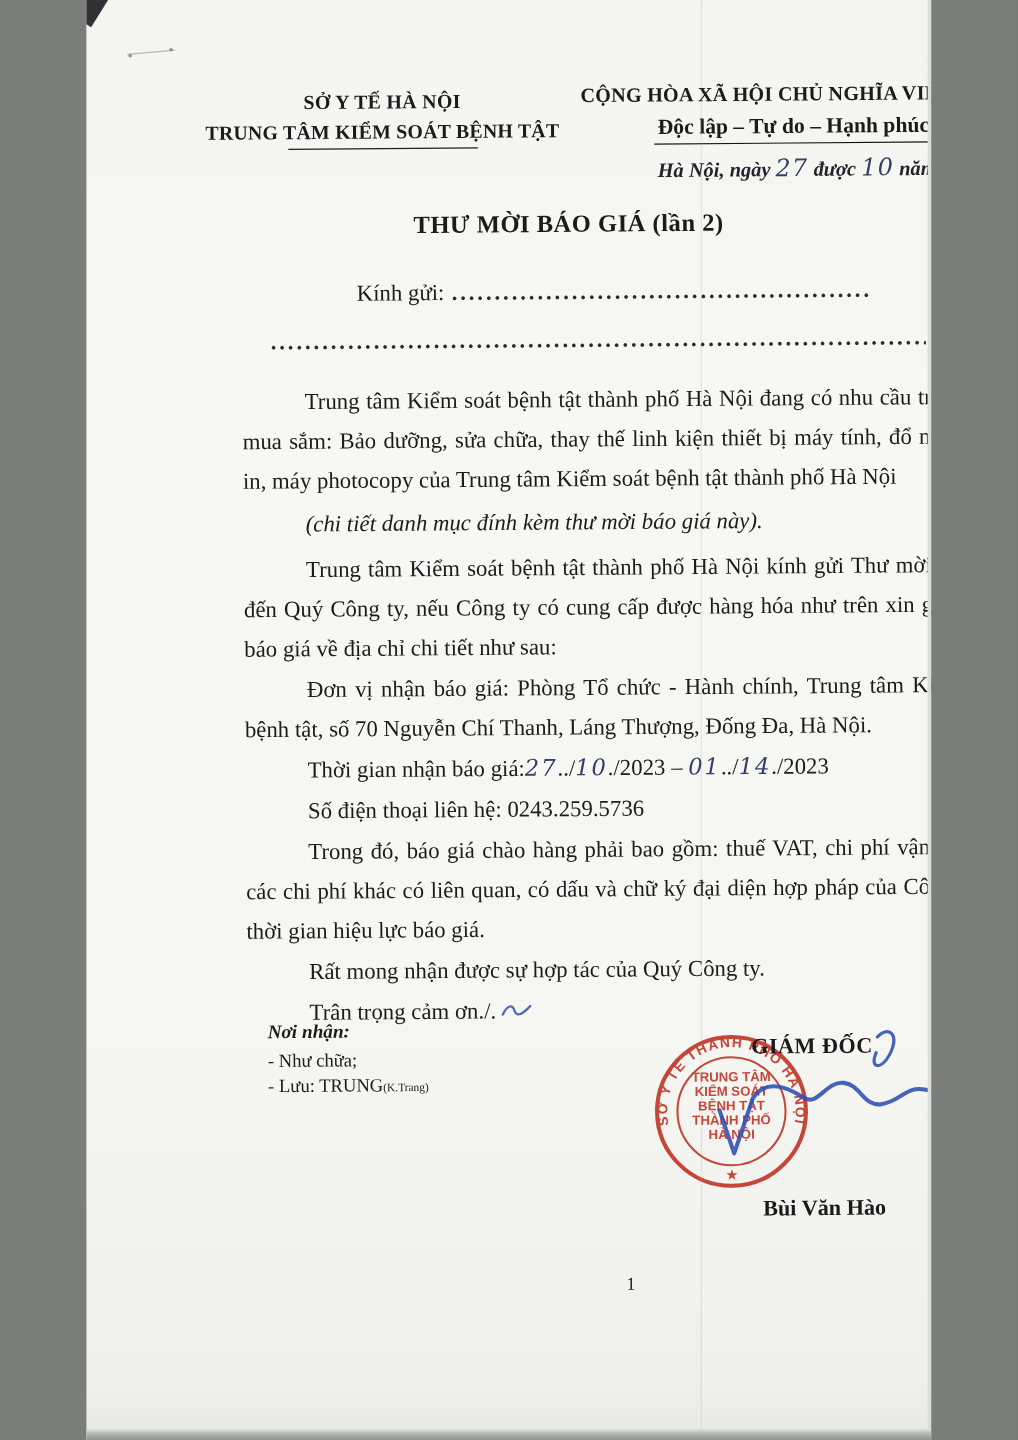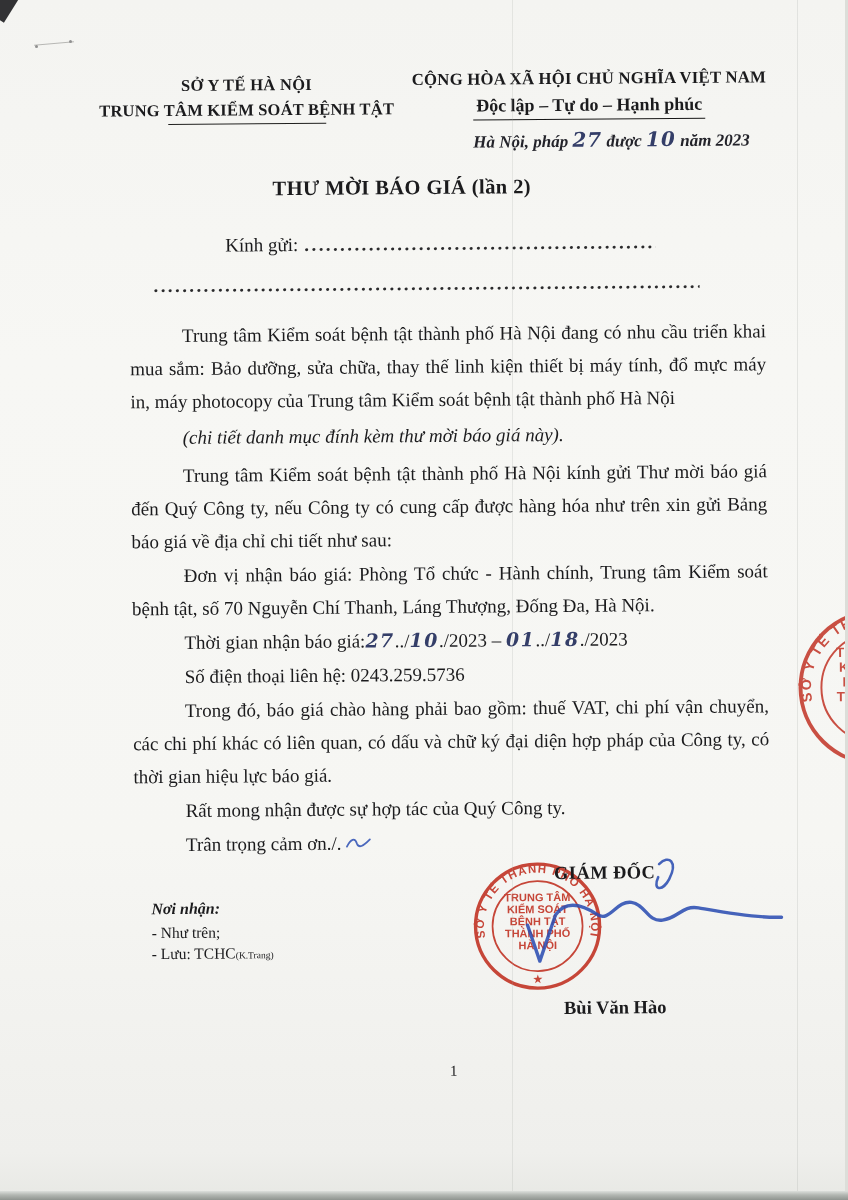--- a/index.html
+++ b/index.html
@@ -1,39 +1,39 @@
 <!DOCTYPE html>
 <html><head>
 <meta charset="utf-8">
 <style>
   html,body{margin:0;padding:0;background:#7a7d7a;}
   .page{
     position:relative;
-    width:848px;height:1200px;
+    width:704px;height:1200px;
     margin:0 auto;
     overflow:hidden;
     background:linear-gradient(180deg,#f4f4f1 0%,#f7f7f4 30%,#f6f6f3 70%,#efefec 96%,#e7e8e4 100%);
     font-family:"Liberation Serif","DejaVu Serif",serif;
     color:#1b1b1d;
   }
   .scan{position:absolute;inset:0;transform:rotate(-0.45deg);transform-origin:424px 600px;}
 
   
   .hdr-left{position:absolute;left:103px;top:74px;width:295px;text-align:center;}
   .hdr-left .l1{font-size:16.5px;font-weight:600;letter-spacing:.3px;}
   .hdr-left .l2{font-size:16.5px;font-weight:700;margin-top:5px;letter-spacing:.2px;}
   .hdr-left .uline{width:158px;border-top:1.6px solid #20201f;margin:3px auto 0;}
 
   .hdr-right{position:absolute;left:414px;top:70px;width:358px;text-align:center;}
   .hdr-right .l1{font-size:16.8px;font-weight:700;letter-spacing:.2px;}
   .hdr-right .l2{font-size:18px;font-weight:700;margin-top:6px;}
   .hdr-right .uline{width:232px;border-top:1.9px solid #161616;margin:3px auto 0;}
   .dateline{position:absolute;left:455px;top:129px;width:320px;text-align:center;
             font-size:17px;font-style:italic;font-weight:600;color:#23232a;}
-  .hw{font-family:"DejaVu Serif",serif;font-style:italic;font-weight:700;color:#343e68;}
+  .hw{font-family:"DejaVu Serif",serif;font-style:italic;font-weight:400;color:#343e68;}
   .dateline .hw{font-size:20px;letter-spacing:1px;}
 
   
   .title{position:absolute;left:128px;top:176px;width:554px;text-align:center;
          font-size:20.5px;font-weight:700;letter-spacing:.4px;}
   .salutation{position:absolute;left:228px;top:233px;width:430px;white-space:nowrap;
               overflow:hidden;font-size:19px;}
   .salutation .lbl{margin-right:6px;}
   .dots{letter-spacing:2.4px;font-weight:600;color:#2a2a2c;}
   .dots-row2{position:absolute;left:156px;top:273px;width:546px;white-space:nowrap;
@@ -41,21 +41,21 @@
 
   
   .body{position:absolute;left:132px;top:317px;width:636px;font-size:19px;line-height:33px;}
   .body p{margin:0 0 1px 0;text-align:justify;text-indent:52px;}
   .body .note{font-style:italic;text-align:left;margin:3px 0 5px 0;}
   .body .inline-line{text-indent:0;padding-left:52px;text-align:left;}
   .body .hw{font-size:19px;letter-spacing:1.5px;}
   .flourish{display:inline-block;vertical-align:-2px;margin-left:2px;}
 
   
-  .recipients{position:absolute;left:149px;top:896px;font-size:15.5px;line-height:21px;}
+  .recipients{position:absolute;left:149px;top:848px;font-size:15.5px;line-height:21px;}
   .recipients .rl{font-size:16px;font-weight:700;font-style:italic;margin-bottom:3px;}
   .recipients .sub{font-size:9.5px;font-family:Liberation Serif, serif;}
   .director{position:absolute;left:520px;top:864px;width:165px;text-align:center;
             font-size:18.5px;font-weight:700;letter-spacing:.4px;z-index:3;}
   .signer-name{position:absolute;left:532px;top:999px;width:160px;text-align:center;
                font-size:18.5px;font-weight:700;z-index:3;}
   .pagenum{position:absolute;left:132px;top:1063px;width:636px;text-align:center;font-size:15px;}
 
   .stamp-main{position:absolute;left:465px;top:857px;z-index:2;opacity:.93;}
   .stamp-edge{position:absolute;left:790px;top:605px;z-index:2;opacity:.88;}
@@ -84,54 +84,54 @@
       <div class="uline"></div>
     </div>
 
     <div class="hdr-right">
       <div class="l1">CỘNG HÒA XÃ HỘI CHỦ NGHĨA VIỆT NAM</div>
       <div class="l2">Độc lập – Tự do – Hạnh phúc</div>
       <div class="uline"></div>
     </div>
 
     <div class="dateline">
-      <span>Hà Nội, pháp</span>
+      <span>Hà Nội, ngày</span>
       <span class="hw">27</span>
       <span>được</span>
       <span class="hw">10</span>
       <span>năm 2023</span>
     </div>
 
     <div class="title">THƯ MỜI BÁO GIÁ (lần 2)</div>
 
     <div class="salutation">
       <span class="lbl">Kính gửi:</span><span class="dots">......................................................................</span>
     </div>
     <div class="dots-row2 dots">........................................................................................................................</div>
 
     <div class="body">
       <p>Trung tâm Kiểm soát bệnh tật thành phố Hà Nội đang có nhu cầu triển khai mua sắm: Bảo dưỡng, sửa chữa, thay thế linh kiện thiết bị máy tính, đổ mực máy in, máy photocopy của Trung tâm Kiểm soát bệnh tật thành phố Hà Nội</p>
       <p class="note">(chi tiết danh mục đính kèm thư mời báo giá này).</p>
       <p>Trung tâm Kiểm soát bệnh tật thành phố Hà Nội kính gửi Thư mời báo giá đến Quý Công ty, nếu Công ty có cung cấp được hàng hóa như trên xin gửi Bảng báo giá về địa chỉ chi tiết như sau:</p>
       <p>Đơn vị nhận báo giá: Phòng Tổ chức - Hành chính, Trung tâm Kiểm soát bệnh tật, số 70 Nguyễn Chí Thanh, Láng Thượng, Đống Đa, Hà Nội.</p>
 
-      <p class="inline-line"><span>Thời gian nhận báo giá:</span><span class="hw">27</span><span>../</span><span class="hw">10</span><span>./2023</span><span> – </span><span class="hw">01</span><span>../</span><span class="hw">18</span><span>./2023</span></p>
+      <p class="inline-line"><span>Thời gian nhận báo giá:</span><span class="hw">27</span><span>../</span><span class="hw">10</span><span>./2023</span><span> – </span><span class="hw">01</span><span>../</span><span class="hw">14</span><span>./2023</span></p>
 
       <p class="inline-line">Số điện thoại liên hệ: 0243.259.5736</p>
       <p>Trong đó, báo giá chào hàng phải bao gồm: thuế VAT, chi phí vận chuyển, các chi phí khác có liên quan, có dấu và chữ ký đại diện hợp pháp của Công ty, có thời gian hiệu lực báo giá.</p>
       <p>Rất mong nhận được sự hợp tác của Quý Công ty.</p>
       <p><span>Trân trọng cảm ơn./.</span><svg class="flourish" width="30" height="18" viewBox="0 0 30 18">
             <path d="M3,13 C7,5 11,4 13,10 C15,15 19,13 26,6" fill="none" stroke="#2d4fb3" stroke-width="1.8" stroke-linecap="round" opacity="0.85"></path>
           </svg></p>
     </div>
 
     <div class="recipients">
       <div class="rl">Nơi nhận:</div>
-      <div>- Như trên;</div>
-      <div><span>- Lưu: TCHC</span><span class="sub">(K.Trang)</span></div>
+      <div>- Như chữa;</div>
+      <div><span>- Lưu: TRUNG</span><span class="sub">(K.Trang)</span></div>
     </div>
 
     <div class="director">GIÁM ĐỐC</div>
 
     <svg class="stamp-main" width="140" height="140" viewBox="0 0 140 140">
       <defs>
           <path id="ringA" d="M 21.5,92.6 A 53.5,53.5 0 1 1 118.5,92.6"></path>
         </defs>
       <circle cx="70" cy="70" r="62" fill="none" stroke="#c3392b" stroke-width="3.4"></circle>
       <circle cx="70" cy="70" r="45" fill="none" stroke="#c3392b" stroke-width="1.7"></circle>

